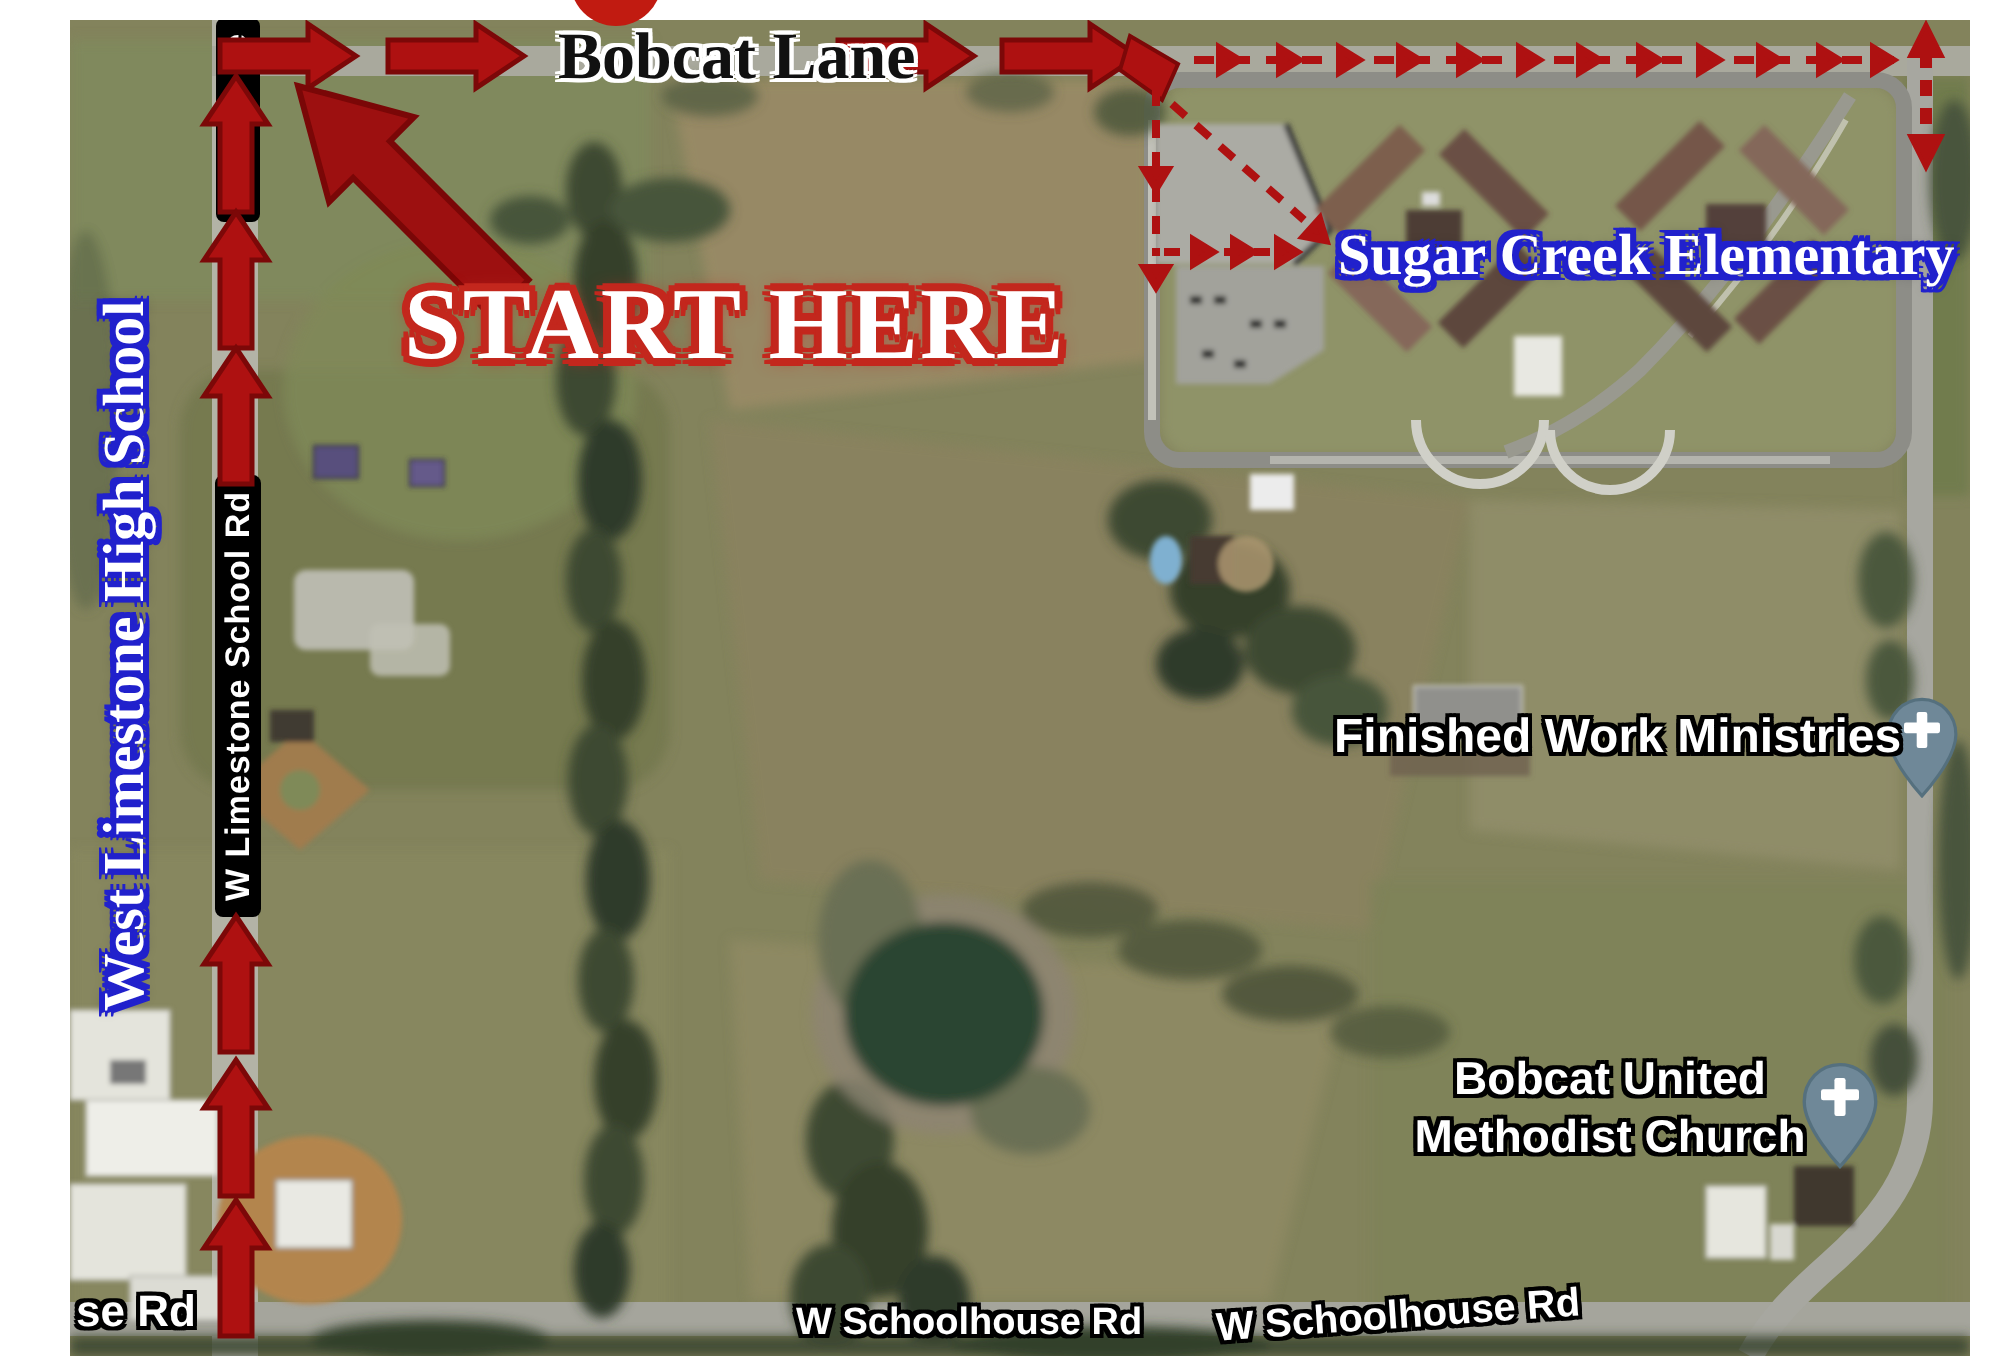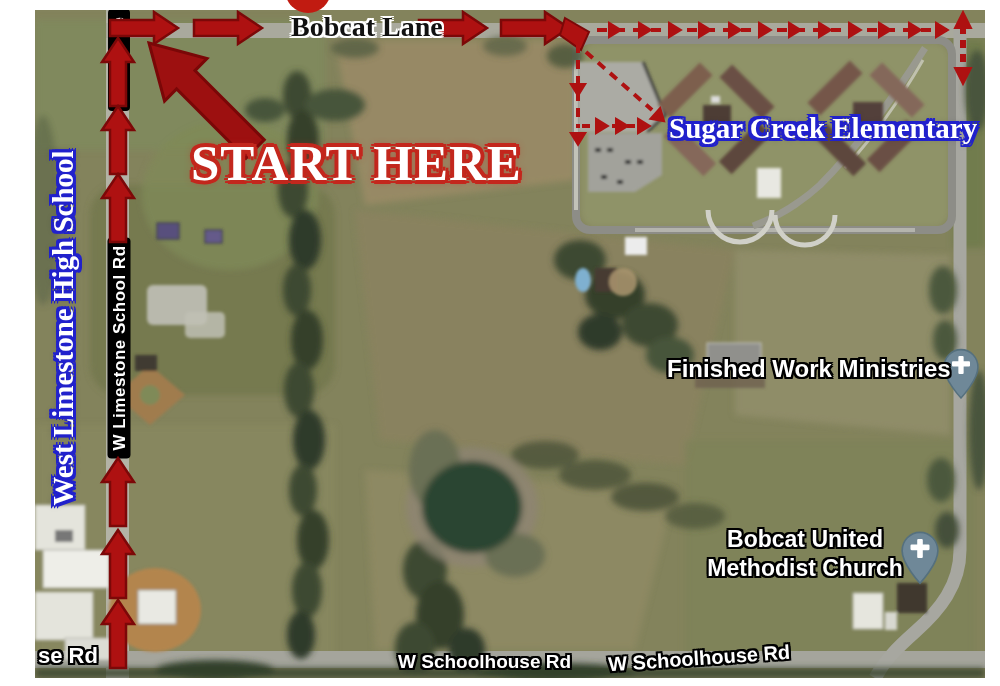--- a/index.html
+++ b/index.html
@@ -259,23 +259,23 @@
     <path d="M17,1 C8,1 1,8.4 1,17.6 c0,12 16,29 16,29 s16,-17 16,-29 C33,8.4 26,1 17,1 Z" fill="#6f8898" stroke="#55707e" stroke-width="1.5"></path>
     <rect x="14.5" y="7" width="5" height="17" rx="1" fill="#fff"></rect>
     <rect x="8.5" y="12" width="17" height="5" rx="1" fill="#fff"></rect>
   </svg>
   <svg class="pin" style="left:866px;top:521px;" width="38" height="54" viewBox="0 0 34 48">
     <path d="M17,1 C8,1 1,8.4 1,17.6 c0,12 16,29 16,29 s16,-17 16,-29 C33,8.4 26,1 17,1 Z" fill="#6f8898" stroke="#55707e" stroke-width="1.5"></path>
     <rect x="14.5" y="7" width="5" height="17" rx="1" fill="#fff"></rect>
     <rect x="8.5" y="12" width="17" height="5" rx="1" fill="#fff"></rect>
   </svg>
 
-  <div class="lbl wb lyr4" style="left:256px;top:3px;font-size:28px;text-align:center;">Bobcat Lane</div>
-
-  <div class="lbl red lyr4" style="left:156px;top:128px;font-size:51px;letter-spacing:1px;">START HERE</div>
+  <div class="lbl wb lyr4" style="left:244px;top:3px;font-size:33px;text-align:center;">Bobcat Lane</div>
+
+  <div class="lbl red lyr4" style="left:167px;top:128px;font-size:51px;letter-spacing:1px;">START HERE</div>
 
   <div class="lbl blue lyr4" style="left:634px;top:104px;font-size:29px;">Sugar Creek Elementary</div>
 
   <div class="lbl blue vrot lyr4" style="left:28px;top:318px;font-size:29px;">West Limestone High School</div>
 
   <div class="lbl gm lyr4" style="left:587px;top:347px;font-size:24px;margin-left:45px;">Finished Work Ministries</div>
 
   <div class="lbl gm lyr4" style="left:625px;top:515px;font-size:23px;text-align:center;width:290px;line-height:1.25;">
     <div>Bobcat United</div>
     <div>Methodist Church</div>

